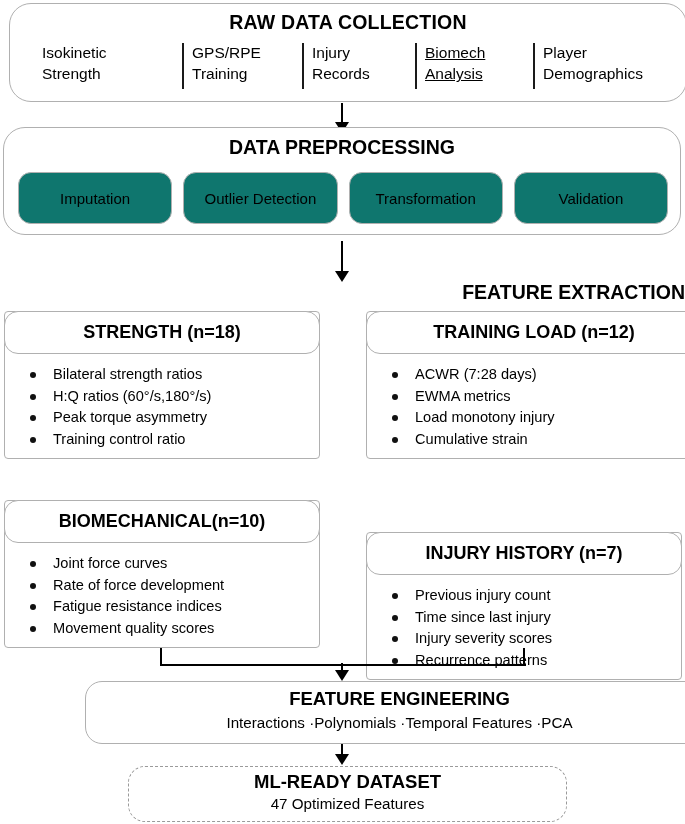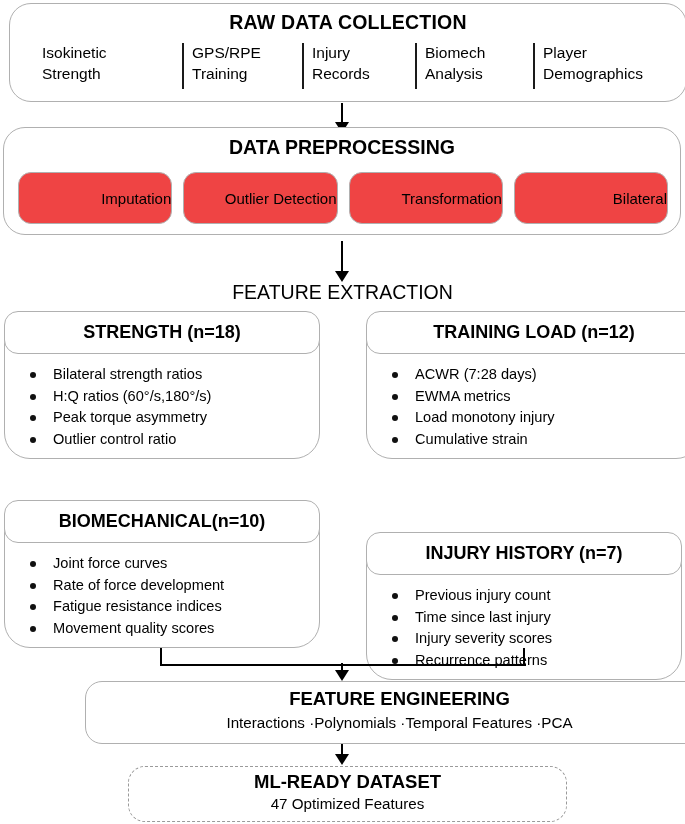--- a/index.html
+++ b/index.html
@@ -46,47 +46,47 @@
     font-size: 15.5px; line-height: 1.38;
   }
   .raw-col + .raw-col::before {
     content: ""; position: absolute; left: 0; top: 1px;
     width: 1.6px; height: 46px; background: #1a1a1a;
   }
   .raw-col span { display: block; }
   .raw-col.c1 { flex: 0 0 150px; }
   .raw-col.c2 { flex: 0 0 120px; }
   .raw-col.c3 { flex: 0 0 113px; }
-  .raw-col.c4 { flex: 0 0 118px; }
+  .raw-col.c4 { flex: 0 0 118px; text-decoration: underline; }
   .raw-col.c5 { flex: 1 1 auto; }
 
   
   #prep-box { left: 3px; top: 127px; width: 678px; height: 108px; border-radius: 22px; }
   #prep-title {
     position: absolute; left: 0; top: 8px; width: 100%;
     text-align: center; font-size: 19.5px; font-weight: bold;
   }
   #prep-row {
     position: absolute; left: 14px; top: 44px; width: 650px; height: 52px;
     display: flex; gap: 11px;
   }
   .prep-pill {
     flex: 1 1 0;
     border: 1.2px solid #b0b0b0; border-radius: 13px;
-    background: #ef4444;
-    display: flex; align-items: center; justify-content: flex-end;
+    background: #0f766e;
+    display: flex; align-items: center; justify-content: center;
     font-size: 15px;
   }
 
   
   #fe-label {
     position: absolute; left: 0; top: 281px; width: 100%;
-    text-align: center; font-size: 19.5px; font-weight: normal;
-  }
-  .cat-box { position: absolute; border-radius: 26px; }
+    text-align: right; font-size: 19.5px; font-weight: bold;
+  }
+  .cat-box { position: absolute; border-radius: 4px; }
   #cat-strength  { left: 4px;   top: 311px; width: 316px; height: 148px; }
   #cat-training  { left: 366px; top: 311px; width: 336px; height: 148px; }
   #cat-biomech   { left: 4px;   top: 500px; width: 316px; height: 148px; }
   #cat-injury    { left: 366px; top: 500px; width: 316px; height: 148px; margin-top: 32px; }
 
   .cat-head {
     position: absolute; left: -1px; top: -1px; width: calc(100% + 2px); height: 43px;
     border: 1.2px solid #b0b0b0; border-radius: 14px;
     background: #ffffff;
     display: flex; align-items: center; justify-content: center;
@@ -180,39 +180,39 @@
       <div class="prep-pill">
         <span>Imputation</span>
       </div>
       <div class="prep-pill">
         <span>Outlier Detection</span>
       </div>
       <div class="prep-pill">
         <span>Transformation</span>
       </div>
       <div class="prep-pill">
-        <span>Bilateral</span>
+        <span>Validation</span>
       </div>
     </div>
   </div>
 
   <div class="conn vline" style="left:341px; top:241px; height:37px;"></div>
   <div class="arrowhead" style="left:334.7px; top:271px;"></div>
 
   <div id="fe-label">FEATURE EXTRACTION</div>
 
   <div class="rbox cat-box" id="cat-strength">
     <div class="cat-head">
       <span>STRENGTH (n=18)</span>
     </div>
     <ul class="cat-list">
       <li>Bilateral strength ratios</li>
       <li>H:Q ratios (60°/s,180°/s)</li>
       <li>Peak torque asymmetry</li>
-      <li>Outlier control ratio</li>
+      <li>Training control ratio</li>
     </ul>
   </div>
 
   <div class="rbox cat-box" id="cat-training">
     <div class="cat-head">
       <span>TRAINING LOAD (n=12)</span>
     </div>
     <ul class="cat-list">
       <li>ACWR (7:28 days)</li>
       <li>EWMA metrics</li>

